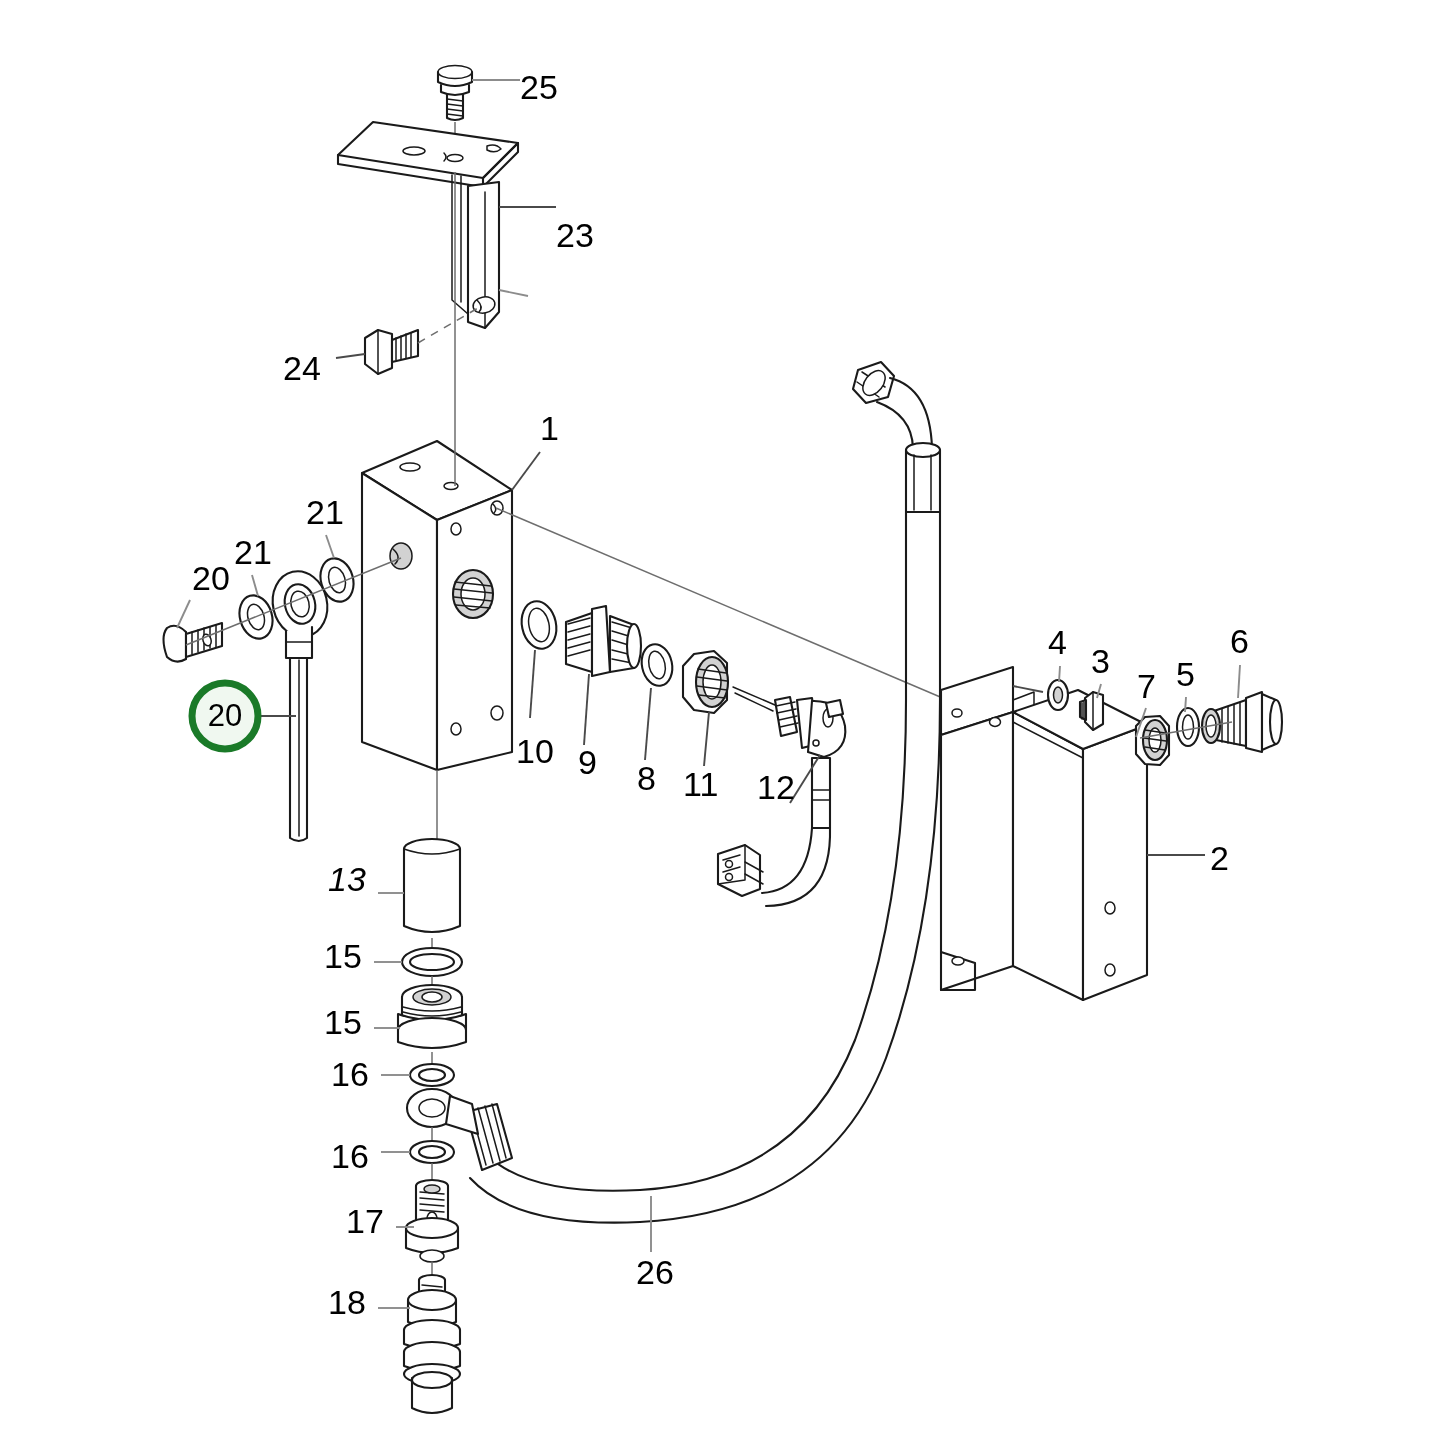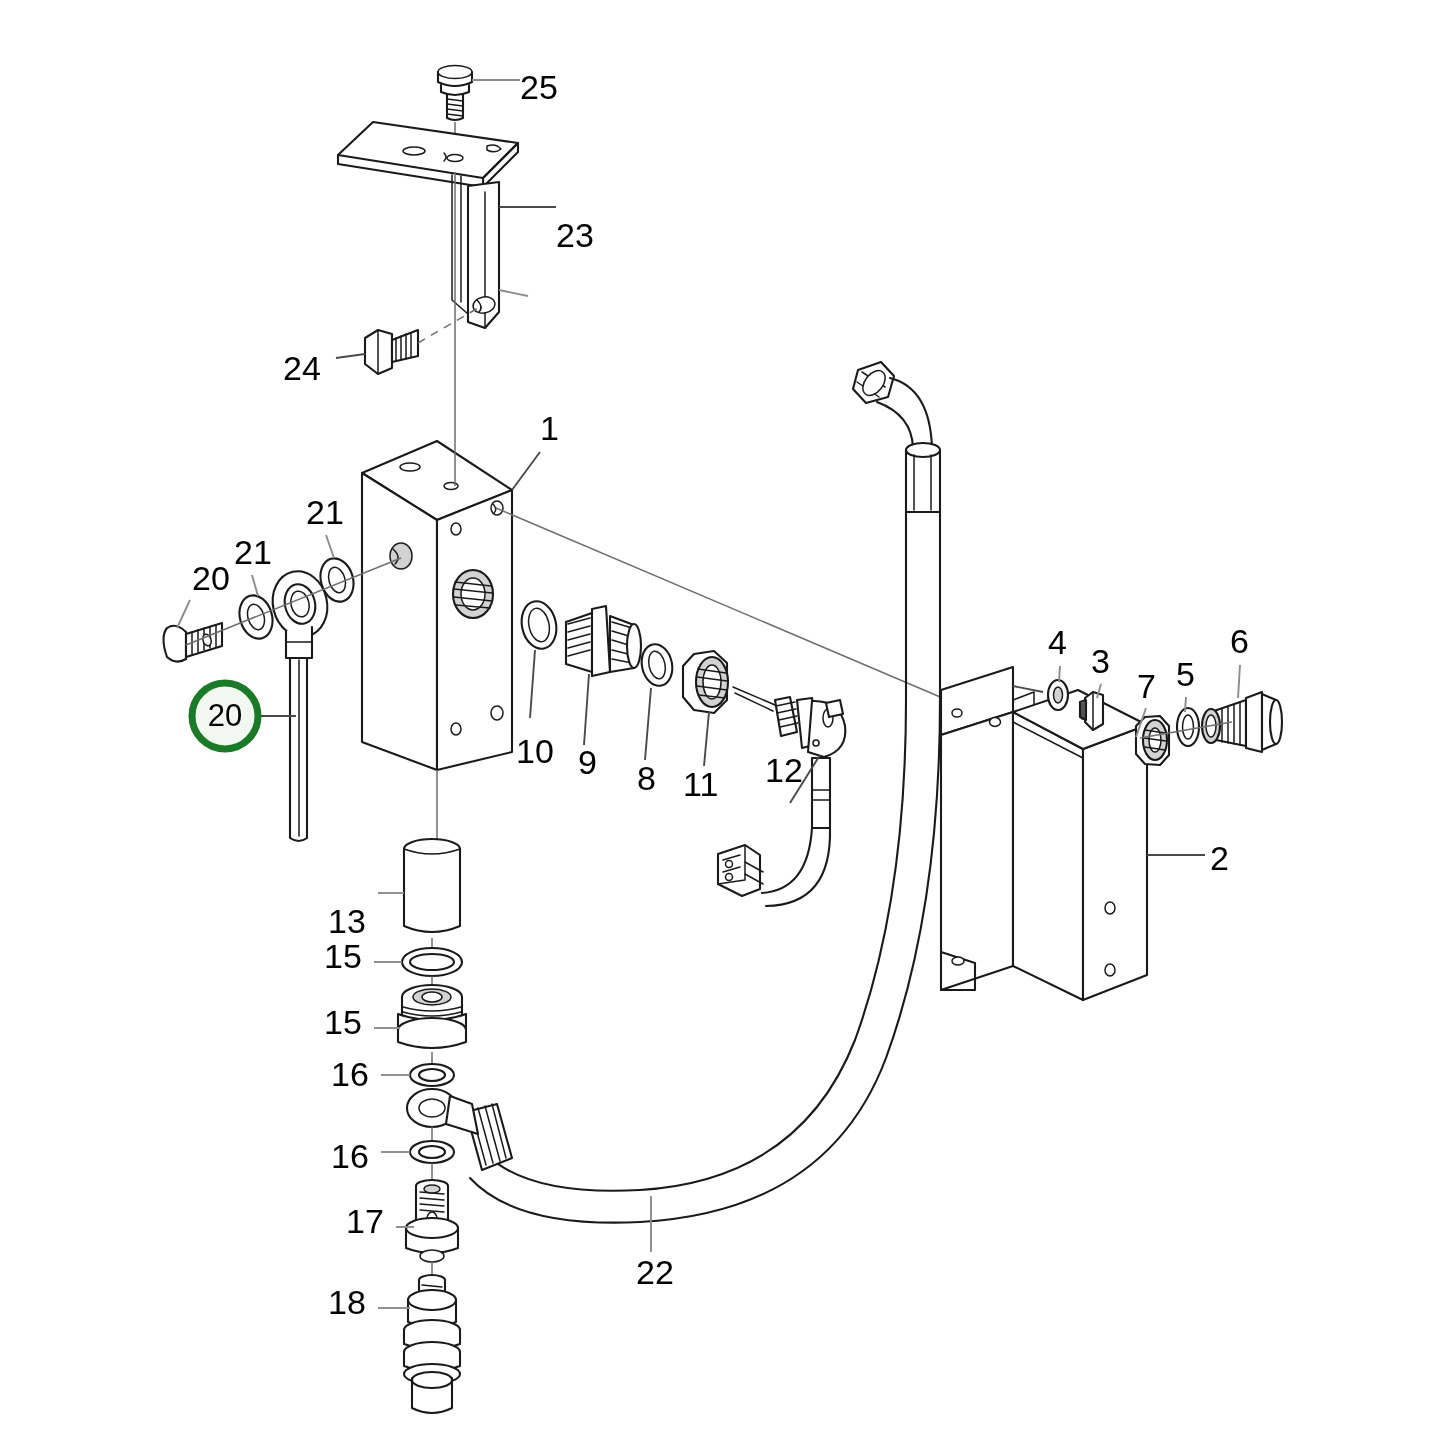--- a/index.html
+++ b/index.html
@@ -369,47 +369,47 @@
   <span style="position:absolute;left:192px;top:559px;" class="cal">20</span>
 
   <span style="position:absolute;left:516px;top:732px;" class="cal-dark">10</span>
 
   <span style="position:absolute;left:578px;top:743px;" class="cal-dark">9</span>
 
   <span style="position:absolute;left:637px;top:759px;" class="cal-dark">8</span>
 
   <span style="position:absolute;left:683px;top:765px;" class="cal-dark">11</span>
 
-  <span style="position:absolute;left:757px;top:751px;margin-left:8px;" class="cal-dark">12</span>
+  <span style="position:absolute;left:757px;top:768px;" class="cal-dark">12</span>
 
   <span style="position:absolute;left:1048px;top:623px;" class="cal-dark">4</span>
 
   <span style="position:absolute;left:1091px;top:642px;" class="cal-dark">3</span>
 
   <span style="position:absolute;left:1137px;top:667px;" class="cal-dark">7</span>
 
   <span style="position:absolute;left:1176px;top:655px;" class="cal-dark">5</span>
 
   <span style="position:absolute;left:1230px;top:622px;" class="cal-dark">6</span>
 
   <span style="position:absolute;left:1210px;top:839px;" class="cal-dark">2</span>
 
-  <span style="position:absolute;left:328px;top:902px;" class="cal-dark">13</span>
+  <span style="position:absolute;left:328px;top:860px;font-style:italic;" class="cal-dark">13</span>
 
   <span style="position:absolute;left:324px;top:937px;" class="cal-dark">15</span>
 
   <span style="position:absolute;left:324px;top:1003px;" class="cal-dark">15</span>
 
   <span style="position:absolute;left:331px;top:1055px;" class="cal-dark">16</span>
 
   <span style="position:absolute;left:331px;top:1137px;" class="cal-dark">16</span>
 
   <span style="position:absolute;left:346px;top:1202px;" class="cal-dark">17</span>
 
   <span style="position:absolute;left:328px;top:1283px;text-align:center;" class="cal-dark">18</span>
 
-  <span style="position:absolute;left:636px;top:1253px;" class="cal">22</span>
+  <span style="position:absolute;left:636px;top:1253px;" class="cal">26</span>
 
   <span style="position:absolute;left:225px;top:716px;transform:translate(-50%,-50%);" class="hl">20</span>
 
 </div>
 
 </div>
 
 </body></html>

